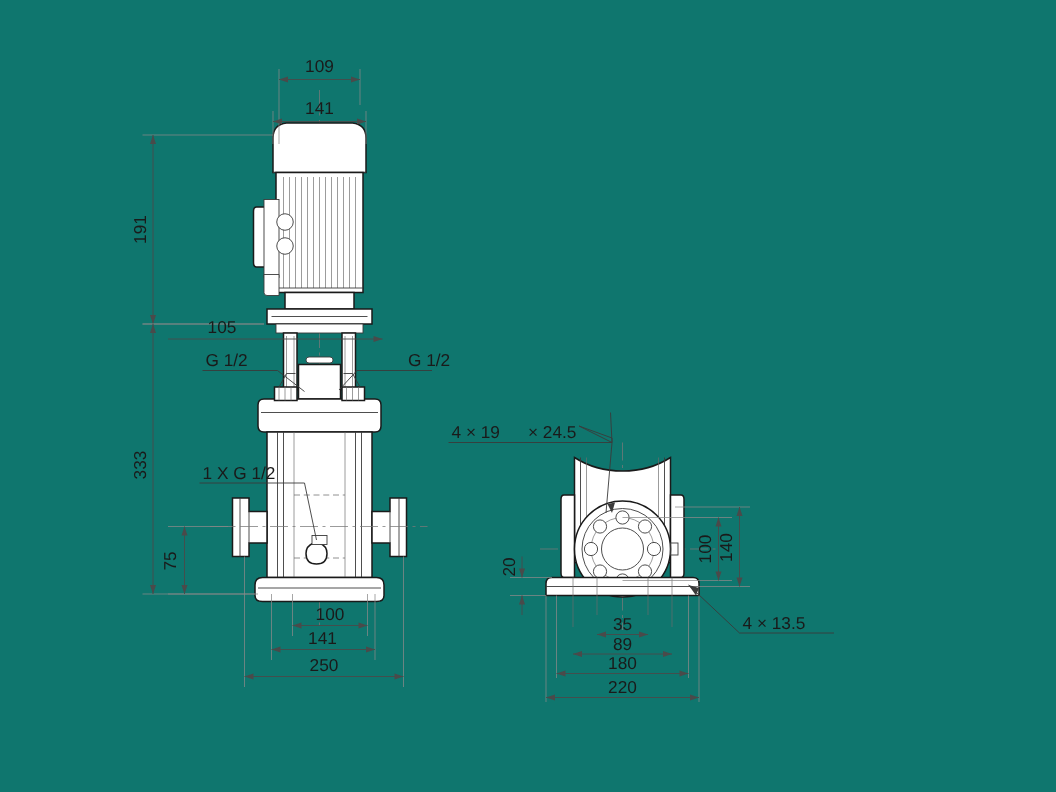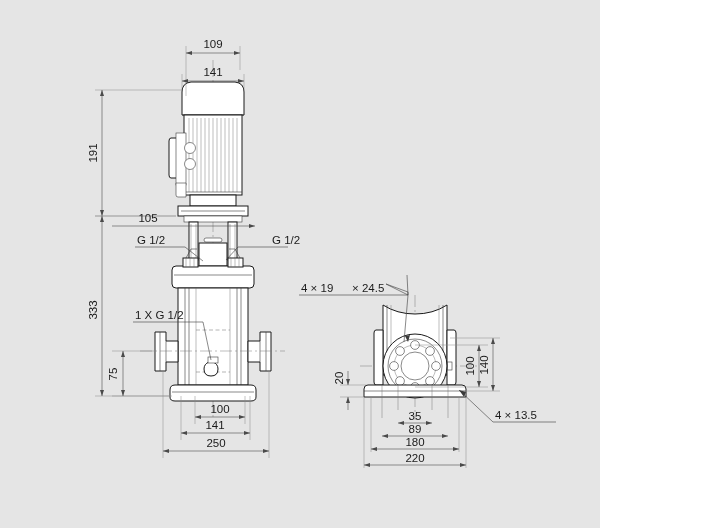--- a/index.html
+++ b/index.html
@@ -1,19 +1,19 @@
 <!DOCTYPE html>
 <html><head>
 <meta charset="utf-8">
 <title>Pump Dimensional Drawing</title>
 <style>
   html,body{margin:0;padding:0;background:#ffffff;}
   body{width:704px;height:528px;overflow:hidden;
        font-family:"Liberation Sans", sans-serif;color:#1a1a1a;}
-  #sheet{position:relative;width:600px;height:528px;background:#e5e5e5;}
+  #sheet{position:relative;width:704px;height:528px;background:#0f766e;}
   svg.drawing{position:absolute;left:0;top:0;width:704px;height:528px;}
   
   .outline{fill:none;stroke:#1a1a1a;stroke-width:1;}
   .thin{fill:none;stroke:#3a3a3a;stroke-width:0.6;}
   .hair{fill:none;stroke:#6b6b6b;stroke-width:0.45;}
   .center{fill:none;stroke:#7a7a7a;stroke-width:0.5;
           stroke-dasharray:12 3 2 3;}
   .dim{fill:none;stroke:#4a4a4a;stroke-width:0.6;}
   .ext{fill:none;stroke:#8a8a8a;stroke-width:0.5;}
   .hidden{fill:none;stroke:#6b6b6b;stroke-width:0.5;stroke-dasharray:4 2.5;}

